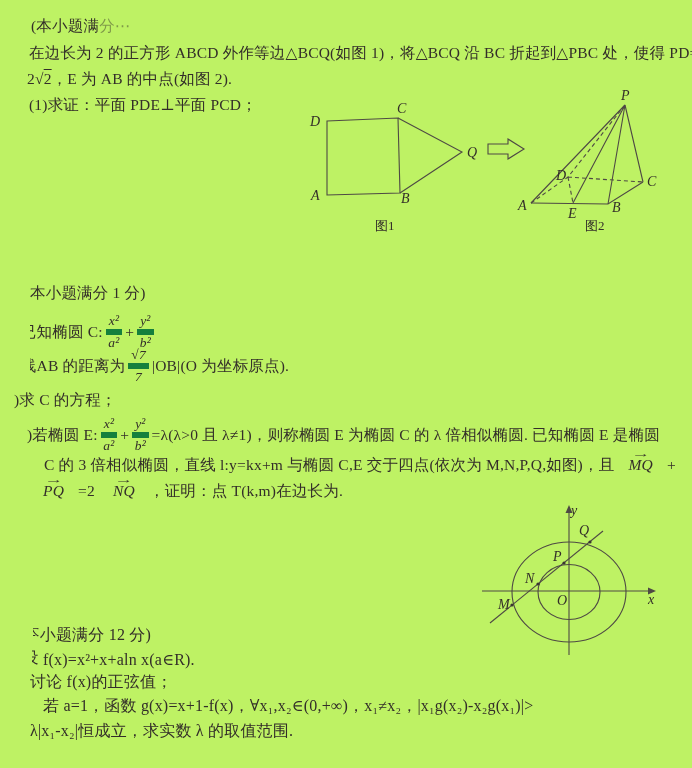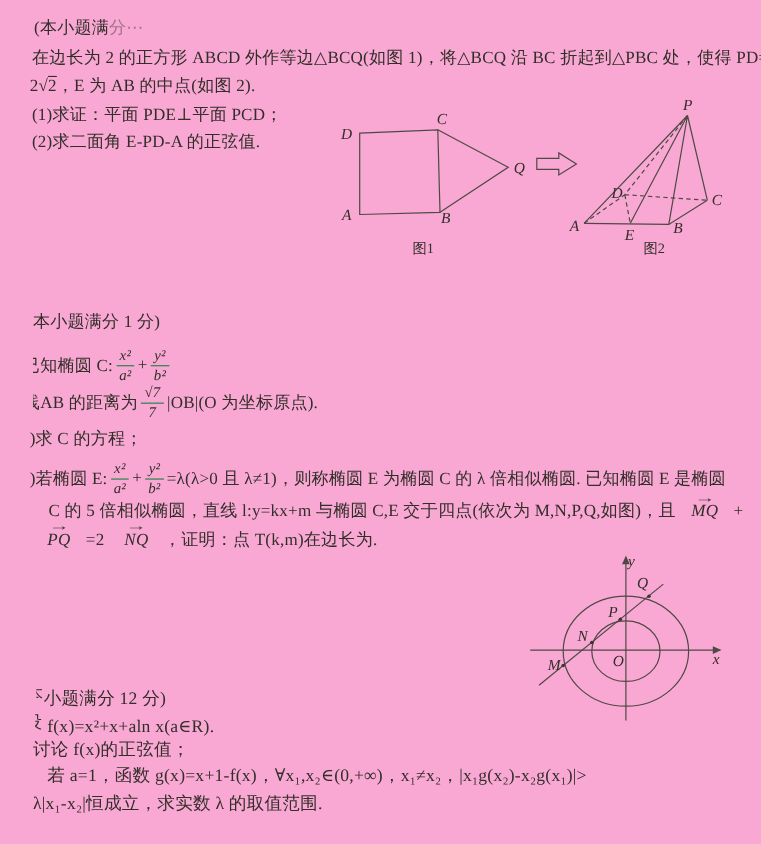--- a/index.html
+++ b/index.html
@@ -1,23 +1,23 @@
 <!DOCTYPE html>
 <html><head>
 <meta charset="utf-8">
 <style>
   html,body{margin:0;padding:0;background:#e9e8e4;}
-  .page{position:relative;width:692px;height:768px;background:#f9a8d4;overflow:hidden;
+  .page{position:relative;width:692px;height:768px;background:#bef264;overflow:hidden;
         font-family:"Liberation Serif","DejaVu Serif",serif;color:#332e29;}
   .tline{position:absolute;white-space:nowrap;line-height:1.25;font-size:15.5px;letter-spacing:.2px;}
   .frow{position:absolute;display:flex;align-items:center;white-space:nowrap;font-size:15.5px;letter-spacing:.2px;}
   .big{font-size:16px;}
   .frac{display:inline-flex;flex-direction:column;align-items:center;line-height:1.05;
         font-style:italic;margin:0 3px;font-size:13.5px;}
-  .frac .num{border-bottom:1px solid #15803d;padding:0 3px 1px;}
+  .frac .num{border-bottom:6px solid #15803d;padding:0 3px 1px;}
   .frac .den{padding-top:1px;text-align:right;}
   .vec{position:relative;display:inline-block;font-style:italic;margin:0 14px;}
   .vec::after{content:"→";position:absolute;left:50%;top:-0.72em;transform:translateX(-50%) scaleX(1.7);
         font-size:.72em;font-style:normal;}
   .cut{display:inline-block;width:.42em;overflow:hidden;direction:rtl;vertical-align:-3px;}
   .faded{opacity:.45;filter:blur(.4px);}
   svg{position:absolute;overflow:visible;}
   svg text{font-family:"Liberation Serif","DejaVu Serif",serif;font-style:italic;font-size:14px;fill:#332e29;}
   svg text.cap{font-style:normal;font-size:13px;}
   .stroke{stroke:#4e4944;stroke-width:1.1;fill:none;}
@@ -28,21 +28,20 @@
 
 <div class="page">
 
   <div class="tline" style="top:16px;left:31px"><span>(本小题满</span><span class="faded">分⋯</span></div>
 
   <div class="tline" style="top:43px;left:29px">在边长为 2 的正方形 ABCD 外作等边△BCQ(如图 1)，将△BCQ 沿 BC 折起到△PBC 处，使得 PD=</div>
 
   <div class="tline" style="top:69px;left:27px"><span>2</span><span>√</span><span style="text-decoration:overline">2</span><span>，E 为 AB 的中点(如图 2).</span></div>
 
   <div class="tline" style="top:95px;left:29px">(1)求证：平面 PDE⊥平面 PCD；</div>
-  <div class="tline" style="top:120px;left:29px">(2)求二面角 E-PD-A 的正弦值.</div>
 
   <svg style="left:290px;top:88px" width="402" height="160" viewBox="0 0 402 160">
 
     <g>
       <path class="stroke" d="M37,33 L108,30 L110,105 L37,107 Z"></path>
       <path class="stroke" d="M108,30 L172,64 L110,105"></path>
       <text x="20" y="38">D</text>
       <text x="107" y="25">C</text>
       <text x="21" y="112">A</text>
       <text x="111" y="115">B</text>
@@ -87,37 +86,37 @@
   <div class="frow" style="top:350px;left:30px;height:32px">
     <span class="cut">线</span>
       <span>AB 的距离为</span>
     <span class="frac">
         <span class="num">√7</span>
         <span class="den">7</span>
       </span>
     <span>|OB|(O 为坐标原点).</span>
   </div>
 
-  <div class="tline" style="top:390px;left:27px">)求 C 的方程；</div>
+  <div class="tline" style="top:390px;left:14px">)求 C 的方程；</div>
 
   <div class="frow" style="top:414px;left:27px;height:42px">
     <span>)若椭圆 E:</span>
     <span class="frac">
         <span class="num">x²</span>
         <span class="den">a²</span>
       </span>
     <span>+</span>
     <span class="frac">
         <span class="num">y²</span>
         <span class="den">b²</span>
       </span>
     <span>=λ(λ&gt;0 且 λ≠1)，则称椭圆 E 为椭圆 C 的 λ 倍相似椭圆. 已知椭圆 E 是椭圆</span>
   </div>
 
-  <div class="tline" style="top:455px;left:44px"><span>C 的 5 倍相似椭圆，直线 l:y=kx+m 与椭圆 C,E 交于四点(依次为 M,N,P,Q,如图)，且</span><span class="vec">MQ</span><span>+</span></div>
+  <div class="tline" style="top:455px;left:44px"><span>C 的 3 倍相似椭圆，直线 l:y=kx+m 与椭圆 C,E 交于四点(依次为 M,N,P,Q,如图)，且</span><span class="vec">MQ</span><span>+</span></div>
 
   <div class="tline" style="top:481px;left:29px"><span class="vec">PQ</span><span>=2 </span><span class="vec">NQ</span><span>，证明：点 T(k,m)在边长为.</span></div>
 
   <svg style="left:478px;top:503px" width="200" height="158" viewBox="0 0 200 158">
     <g>
       <line class="stroke" x1="91" y1="6" x2="91" y2="152"></line>
       <polygon points="91,2 87.5,10 94.5,10" fill="#4e4944"></polygon>
       <line class="stroke" x1="4" y1="88" x2="174" y2="88"></line>
       <polygon points="178,88 170,84.5 170,91.5" fill="#4e4944"></polygon>
     </g>

